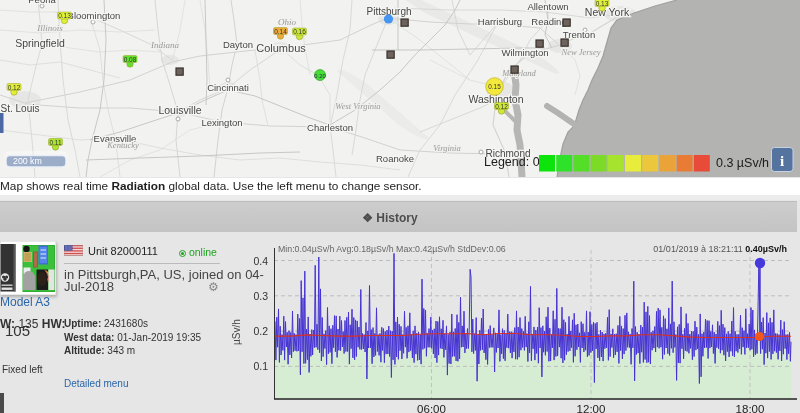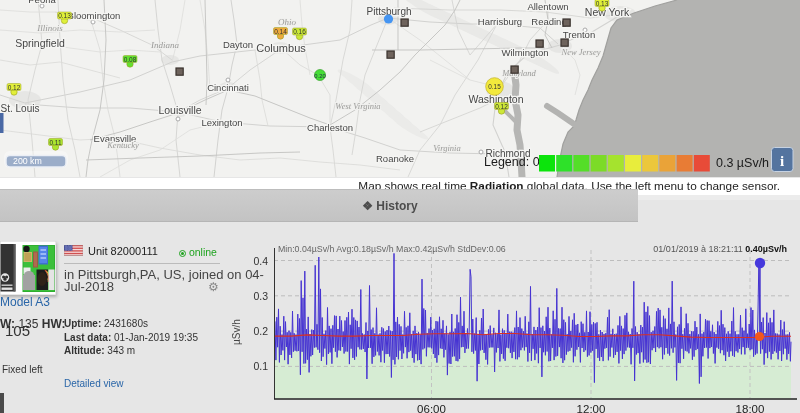--- a/index.html
+++ b/index.html
@@ -1,19 +1,19 @@
 <!DOCTYPE html>
 <html><head><meta charset="utf-8"><style>
 *{margin:0;padding:0;box-sizing:border-box}
 body{width:800px;height:413px;font-family:"Liberation Sans",sans-serif;overflow:hidden;background:#e6e6e6;position:relative}
 #map{position:absolute;left:0;top:0;width:800px;height:177px;border-bottom:1px solid #a9a9a9}
-#strip{position:absolute;left:0;top:178px;width:780px;height:16.5px;background:#fff;text-align:right;font-size:11.8px;color:#1e1e1e;line-height:16px}
+#strip{position:absolute;left:0;top:178px;width:780px;height:16.5px;background:#fff;text-align:left;font-size:11.8px;color:#1e1e1e;line-height:16px}
 #stripbg{position:absolute;left:0;top:178px;width:800px;height:16.5px;background:#fff}
 #gap{position:absolute;left:0;top:194.5px;width:800px;height:5px;background:#ececec}
-#hist{position:absolute;left:0;top:189px;width:638px;height:33px;background:linear-gradient(#cdcdcd,#c3c3c3);border-top:1px solid #bdbdbd;border-bottom:1px solid #b5b5b5}
+#hist{position:absolute;left:0;top:201px;width:797px;height:33px;background:linear-gradient(#cdcdcd,#c3c3c3);border-top:1px solid #bdbdbd;border-bottom:1px solid #b5b5b5}
 #histtext{position:absolute;left:0;top:0;width:780px;text-align:center;font-size:12px;font-weight:bold;color:#4d4d4d;line-height:32px}
 #content{position:absolute;left:0;top:232px;width:800px;height:181px;background:#e6e6e6}
 .abs{position:absolute}
 a{color:#2a66a8;text-decoration:none}
 </style></head>
 <body>
 <div id="map">
     <svg width="800" height="177" viewBox="0 0 800 177" style="display:block">
       <rect width="800" height="177" fill="#f2f2f0"></rect>
       <ellipse cx="420" cy="5.0" rx="26" ry="4" fill="#e9e9e7" transform="rotate(32 420 5.0)"></ellipse>
@@ -284,22 +284,22 @@
           <circle cx="7.6" cy="4.9" r="0.4"></circle>
         </g>
 <rect width="19" height="10.5" fill="none" stroke="#999" stroke-width="0.5"></rect>
       </svg>
     </div>
   <div class="abs" style="left:88px;top:13px;font-size:11px;font-weight:normal;color:#222">Unit 82000111</div>
   <div class="abs" style="left:179px;top:14px;font-size:10.5px;color:#1fa31f"><span style="display:inline-block;width:7px;height:7px;border-radius:50%;border:1px solid #1fa31f;position:relative;top:0.5px"><span style="position:absolute;left:1px;top:1px;width:3px;height:3px;border-radius:50%;background:#1fa31f"></span></span> online</div>
   <div class="abs" style="left:64px;top:31px;width:156px;border-bottom:1px solid #bbb"></div>
   <div class="abs" style="left:64px;top:37px;font-size:13px;color:#444;line-height:12.3px">in Pittsburgh,PA, US, joined on 04-<br>Jul-2018</div>
   <div class="abs" style="left:208px;top:48px;font-size:12px;color:#888">⚙</div>
-  <div class="abs" style="left:64px;top:85px;font-size:10px;color:#333;line-height:13.5px"><b>Uptime:</b> 2431680s<br><b>Last data:</b> 01-Jan-2019 19:35<br><b>Altitude:</b> 343 m</div>
-  <div class="abs" style="left:64px;top:146px;font-size:10px"><a>Detailed view</a></div>
+  <div class="abs" style="left:64px;top:85px;font-size:10px;color:#333;line-height:13.5px"><b>Uptime:</b> 2431680s<br><b>West data:</b> 01-Jan-2019 19:35<br><b>Altitude:</b> 343 m</div>
+  <div class="abs" style="left:64px;top:146px;font-size:10px"><a>Detailed menu</a></div>
   <div class="abs" style="left:0;top:0">
       <svg width="800" height="181" viewBox="0 0 800 181" style="display:block">
 <polygon points="275,166.5 275.0,89.4 275.9,128.1 276.8,85.2 277.6,115.2 278.5,76.9 279.4,130.4 280.2,94.2 281.1,123.0 282.0,102.6 282.9,118.4 283.8,84.2 284.6,128.1 285.5,89.6 286.4,115.0 287.2,100.3 288.1,132.2 289.0,98.7 289.9,122.9 290.8,100.4 291.6,125.9 292.5,79.0 293.4,119.7 294.2,101.3 295.1,118.7 296.0,102.6 296.9,119.3 297.8,82.1 298.6,118.9 299.5,86.5 300.4,142.8 301.2,48.6 302.1,119.8 303.0,65.8 303.9,131.6 304.8,39.1 305.6,131.3 306.5,97.2 307.4,127.7 308.2,84.9 309.1,140.4 310.0,102.0 310.9,124.3 311.8,97.6 312.6,123.0 313.5,98.1 314.4,115.6 315.2,33.3 316.1,115.3 317.0,92.3 317.9,117.7 318.8,25.0 319.6,120.7 320.5,56.9 321.4,129.0 322.2,85.5 323.1,124.7 324.0,101.8 324.9,116.5 325.8,98.6 326.6,132.6 327.5,75.5 328.4,121.9 329.2,93.9 330.1,120.4 331.0,96.7 331.9,131.7 332.8,93.3 333.6,115.7 334.5,83.6 335.4,119.7 336.2,83.9 337.1,125.4 338.0,97.0 338.9,118.4 339.8,84.1 340.6,118.6 341.5,88.5 342.4,115.0 343.2,99.5 344.1,121.5 345.0,88.5 345.9,119.5 346.8,85.3 347.6,119.5 348.5,80.0 349.4,132.1 350.2,92.8 351.1,116.7 352.0,77.2 352.9,125.9 353.8,85.5 354.6,127.8 355.5,87.9 356.4,124.5 357.2,88.9 358.1,115.2 359.0,95.0 359.9,117.4 360.8,57.5 361.6,117.5 362.5,101.5 363.4,116.9 364.2,102.5 365.1,120.0 366.0,90.5 366.9,147.0 367.8,99.0 368.6,116.0 369.5,53.5 370.4,115.8 371.2,97.6 372.1,131.7 373.0,95.6 373.9,124.9 374.8,101.4 375.6,123.4 376.5,75.8 377.4,119.5 378.2,102.6 379.1,123.4 380.0,101.4 380.9,130.2 381.8,95.3 382.6,118.5 383.5,96.6 384.4,130.7 385.2,99.4 386.1,122.1 387.0,98.1 387.9,122.0 388.8,94.0 389.6,124.5 390.5,98.7 391.4,145.5 392.2,99.1 393.1,127.8 394.0,21.4 394.9,132.4 395.8,89.9 396.6,125.0 397.5,85.1 398.4,127.3 399.2,92.3 400.1,118.6 401.0,94.4 401.9,127.0 402.8,102.5 403.6,121.3 404.5,79.3 405.4,115.1 406.2,95.4 407.1,126.3 408.0,93.8 408.9,120.1 409.8,80.8 410.6,118.6 411.5,102.3 412.4,126.0 413.2,98.8 414.1,130.6 415.0,93.9 415.9,122.1 416.8,101.2 417.6,128.4 418.5,99.9 419.4,128.0 420.2,102.6 421.1,132.1 422.0,47.1 422.9,117.4 423.8,76.5 424.6,116.3 425.5,78.0 426.4,124.3 427.2,101.1 428.1,115.3 429.0,96.6 429.9,115.4 430.8,85.1 431.6,116.3 432.5,98.2 433.4,122.0 434.2,96.8 435.1,126.0 436.0,89.1 436.9,130.6 437.8,89.5 438.6,123.1 439.5,84.8 440.4,116.3 441.2,96.8 442.1,116.9 443.0,88.3 443.9,125.4 444.8,101.6 445.6,117.7 446.5,93.9 447.4,143.1 448.2,102.4 449.1,131.5 450.0,100.1 450.9,132.0 451.8,82.0 452.6,124.6 453.5,99.8 454.4,124.3 455.2,96.5 456.1,128.9 457.0,82.7 457.9,129.3 458.8,90.4 459.6,126.9 460.5,65.1 461.4,115.2 462.2,93.9 463.1,115.0 464.0,79.2 464.9,120.9 465.8,101.9 466.6,116.6 467.5,96.5 468.4,116.5 469.2,99.0 470.1,37.3 471.0,44.8 471.9,119.8 472.8,87.1 473.6,121.6 474.5,101.7 475.4,118.5 476.2,85.6 477.1,149.2 478.0,102.2 478.9,132.0 479.8,98.3 480.6,118.4 481.5,86.0 482.4,117.8 483.2,77.0 484.1,120.9 485.0,102.6 485.9,127.7 486.8,102.4 487.6,132.4 488.5,97.4 489.4,115.6 490.2,93.6 491.1,115.4 492.0,102.4 492.9,115.4 493.8,95.9 494.6,140.0 495.5,100.8 496.4,120.4 497.2,102.1 498.1,116.0 499.0,77.9 499.9,129.4 500.8,102.6 501.6,121.9 502.5,96.7 503.4,126.6 504.2,98.3 505.1,128.8 506.0,101.7 506.9,115.7 507.8,82.1 508.6,116.2 509.5,99.7 510.4,120.9 511.2,99.6 512.1,126.1 513.0,100.5 513.9,119.9 514.8,95.6 515.6,127.2 516.5,78.9 517.4,127.3 518.2,95.0 519.1,125.2 520.0,85.6 520.9,118.2 521.8,96.6 522.6,115.5 523.5,99.3 524.4,118.4 525.2,84.3 526.1,115.1 527.0,101.5 527.9,129.5 528.8,89.8 529.6,120.9 530.5,54.4 531.4,128.8 532.2,102.0 533.1,116.8 534.0,94.9 534.9,128.1 535.8,98.1 536.6,121.4 537.5,95.0 538.4,131.2 539.2,75.7 540.1,115.9 541.0,95.6 541.9,144.9 542.8,93.8 543.6,120.2 544.5,99.0 545.4,123.3 546.2,84.8 547.1,119.5 548.0,75.2 548.9,129.3 549.8,96.1 550.6,128.9 551.5,102.5 552.4,115.9 553.2,78.8 554.1,128.1 555.0,87.3 555.9,124.5 556.8,56.4 557.6,123.8 558.5,96.4 559.4,115.1 560.2,96.6 561.1,126.2 562.0,75.2 562.9,130.9 563.8,87.7 564.6,128.2 565.5,90.4 566.4,122.6 567.2,102.2 568.1,119.6 569.0,84.4 569.9,118.8 570.8,99.1 571.6,115.6 572.5,87.8 573.4,130.3 574.2,81.3 575.1,124.3 576.0,92.8 576.9,117.7 577.8,92.0 578.6,115.0 579.5,100.8 580.4,130.4 581.2,89.7 582.1,116.0 583.0,91.7 583.9,119.9 584.8,100.3 585.6,118.2 586.5,78.9 587.4,124.7 588.2,100.0 589.1,123.4 590.0,79.7 590.9,120.6 591.8,92.4 592.6,118.7 593.5,90.0 594.4,150.6 595.2,91.4 596.1,116.9 597.0,90.3 597.9,125.9 598.8,102.3 599.6,128.9 600.5,98.1 601.4,125.0 602.2,100.0 603.1,129.1 604.0,101.9 604.9,116.6 605.8,101.2 606.6,115.9 607.5,85.3 608.4,128.3 609.2,77.7 610.1,124.6 611.0,101.9 611.9,115.5 612.8,96.8 613.6,125.7 614.5,102.1 615.4,123.0 616.2,101.7 617.1,119.9 618.0,93.4 618.9,131.4 619.8,84.4 620.6,118.6 621.5,93.9 622.4,126.9 623.2,96.6 624.1,122.1 625.0,83.3 625.9,118.6 626.8,80.9 627.6,115.3 628.5,99.8 629.4,115.6 630.2,102.0 631.1,132.3 632.0,96.5 632.9,115.8 633.8,49.2 634.6,149.0 635.5,94.5 636.4,122.5 637.2,100.2 638.1,121.1 639.0,102.1 639.9,131.6 640.8,93.1 641.6,120.2 642.5,95.2 643.4,130.4 644.2,70.2 645.1,127.5 646.0,79.9 646.9,130.7 647.8,74.4 648.6,130.2 649.5,83.6 650.4,132.0 651.2,100.2 652.1,118.2 653.0,98.8 653.9,116.1 654.8,94.5 655.6,120.0 656.5,79.4 657.4,115.1 658.2,76.1 659.1,116.3 660.0,77.9 660.9,115.2 661.8,95.3 662.6,127.2 663.5,83.8 664.4,122.5 665.2,86.6 666.1,116.0 667.0,96.8 667.9,121.7 668.8,75.9 669.6,123.5 670.5,91.9 671.4,116.3 672.2,49.1 673.1,120.7 674.0,89.8 674.9,115.4 675.8,102.5 676.6,148.4 677.5,94.8 678.4,130.9 679.2,92.4 680.1,131.2 681.0,74.9 681.9,116.7 682.8,102.2 683.6,126.8 684.5,96.4 685.4,118.7 686.2,81.7 687.1,119.5 688.0,91.3 688.9,121.3 689.8,102.1 690.6,116.4 691.5,99.3 692.4,127.8 693.2,99.3 694.1,124.6 695.0,89.2 695.9,118.1 696.8,95.1 697.6,116.8 698.5,102.4 699.4,151.5 700.2,81.9 701.1,144.8 702.0,101.7 702.9,124.3 703.8,100.1 704.6,116.0 705.5,87.2 706.4,115.5 707.2,88.5 708.1,126.5 709.0,88.7 709.9,116.1 710.8,99.4 711.6,115.0 712.5,92.8 713.4,121.5 714.2,100.2 715.1,131.4 716.0,102.0 716.9,115.6 717.8,89.4 718.6,116.8 719.5,93.6 720.4,121.2 721.2,78.3 722.1,118.2 723.0,92.2 723.9,123.2 724.8,95.6 725.6,129.0 726.5,101.8 727.4,119.6 728.2,99.3 729.1,124.9 730.0,101.7 730.9,119.3 731.8,89.1 732.6,123.7 733.5,75.6 734.4,124.8 735.2,99.3 736.1,119.2 737.0,102.3 737.9,120.5 738.8,102.3 739.6,116.9 740.5,83.2 741.4,122.3 742.2,95.7 743.1,115.1 744.0,98.7 744.9,122.4 745.8,76.8 746.6,115.9 747.5,101.7 748.4,115.7 749.2,92.0 750.1,118.2 751.0,75.6 751.9,117.3 752.8,78.0 753.6,124.7 754.5,97.9 755.4,122.7 756.2,102.4 757.1,121.5 758.0,78.0 758.9,28.5 759.8,85.0 760.6,121.6 761.5,90.0 762.4,117.2 763.2,85.6 764.1,132.6 765.0,101.0 765.9,121.2 766.8,80.6 767.6,126.1 768.5,90.8 769.4,119.6 770.2,85.9 771.1,127.4 772.0,90.4 772.9,121.9 773.8,77.9 774.6,119.2 775.5,101.5 776.4,120.6 777.2,101.6 778.1,127.3 779.0,102.6 779.9,118.9 780.8,88.1 781.6,129.0 782.5,97.6 783.4,122.2 784.2,89.7 785.1,116.6 786.0,102.6 786.9,127.6 787.8,102.4 788.6,121.8 789.5,100.4 790.4,129.3 791.0,109.7 791,166.5" fill="#d6ecd3"></polygon>
 <line x1="274" y1="28.5" x2="791" y2="28.5" stroke="#bdbdbd" stroke-width="1" stroke-dasharray="4,3"></line>
         <line x1="274" y1="63.80000000000001" x2="791" y2="63.80000000000001" stroke="#bdbdbd" stroke-width="1" stroke-dasharray="4,3"></line>
         <line x1="274" y1="99.10000000000002" x2="791" y2="99.10000000000002" stroke="#bdbdbd" stroke-width="1" stroke-dasharray="4,3"></line>
         <line x1="274" y1="134.39999999999998" x2="791" y2="134.39999999999998" stroke="#bdbdbd" stroke-width="1" stroke-dasharray="4,3"></line>
         <line x1="431.5" y1="18" x2="431.5" y2="166" stroke="#c2c2c2" stroke-width="1" stroke-dasharray="4,3"></line>
         <line x1="591" y1="18" x2="591" y2="166" stroke="#c2c2c2" stroke-width="1" stroke-dasharray="4,3"></line>
         <line x1="750" y1="18" x2="750" y2="166" stroke="#c2c2c2" stroke-width="1" stroke-dasharray="4,3"></line>

